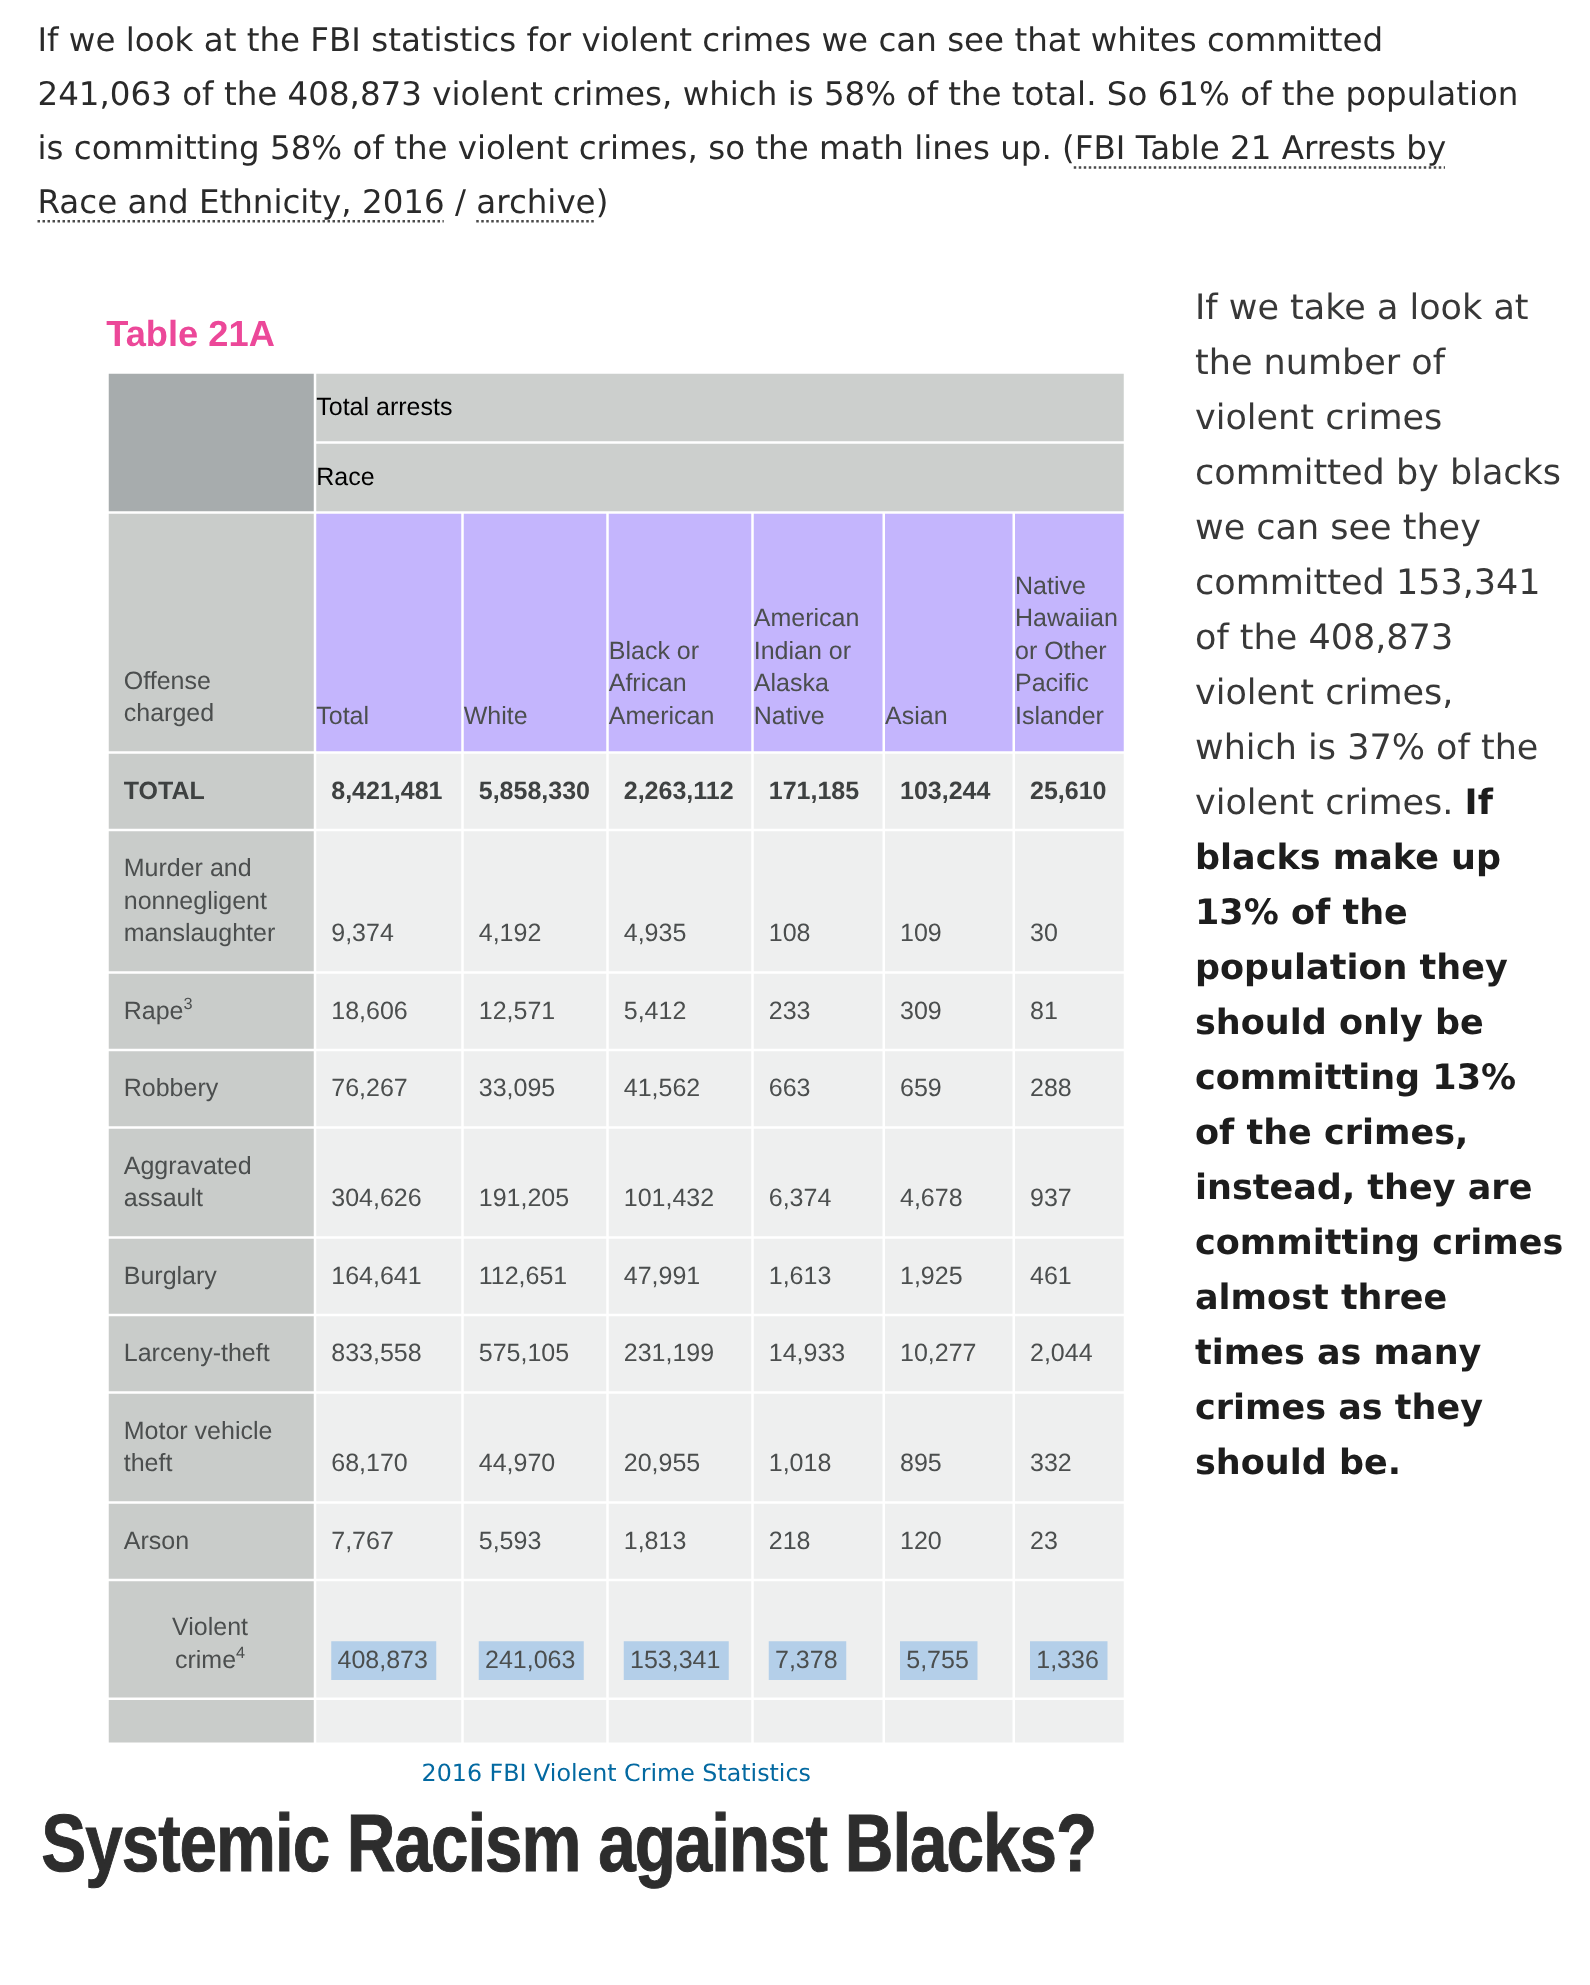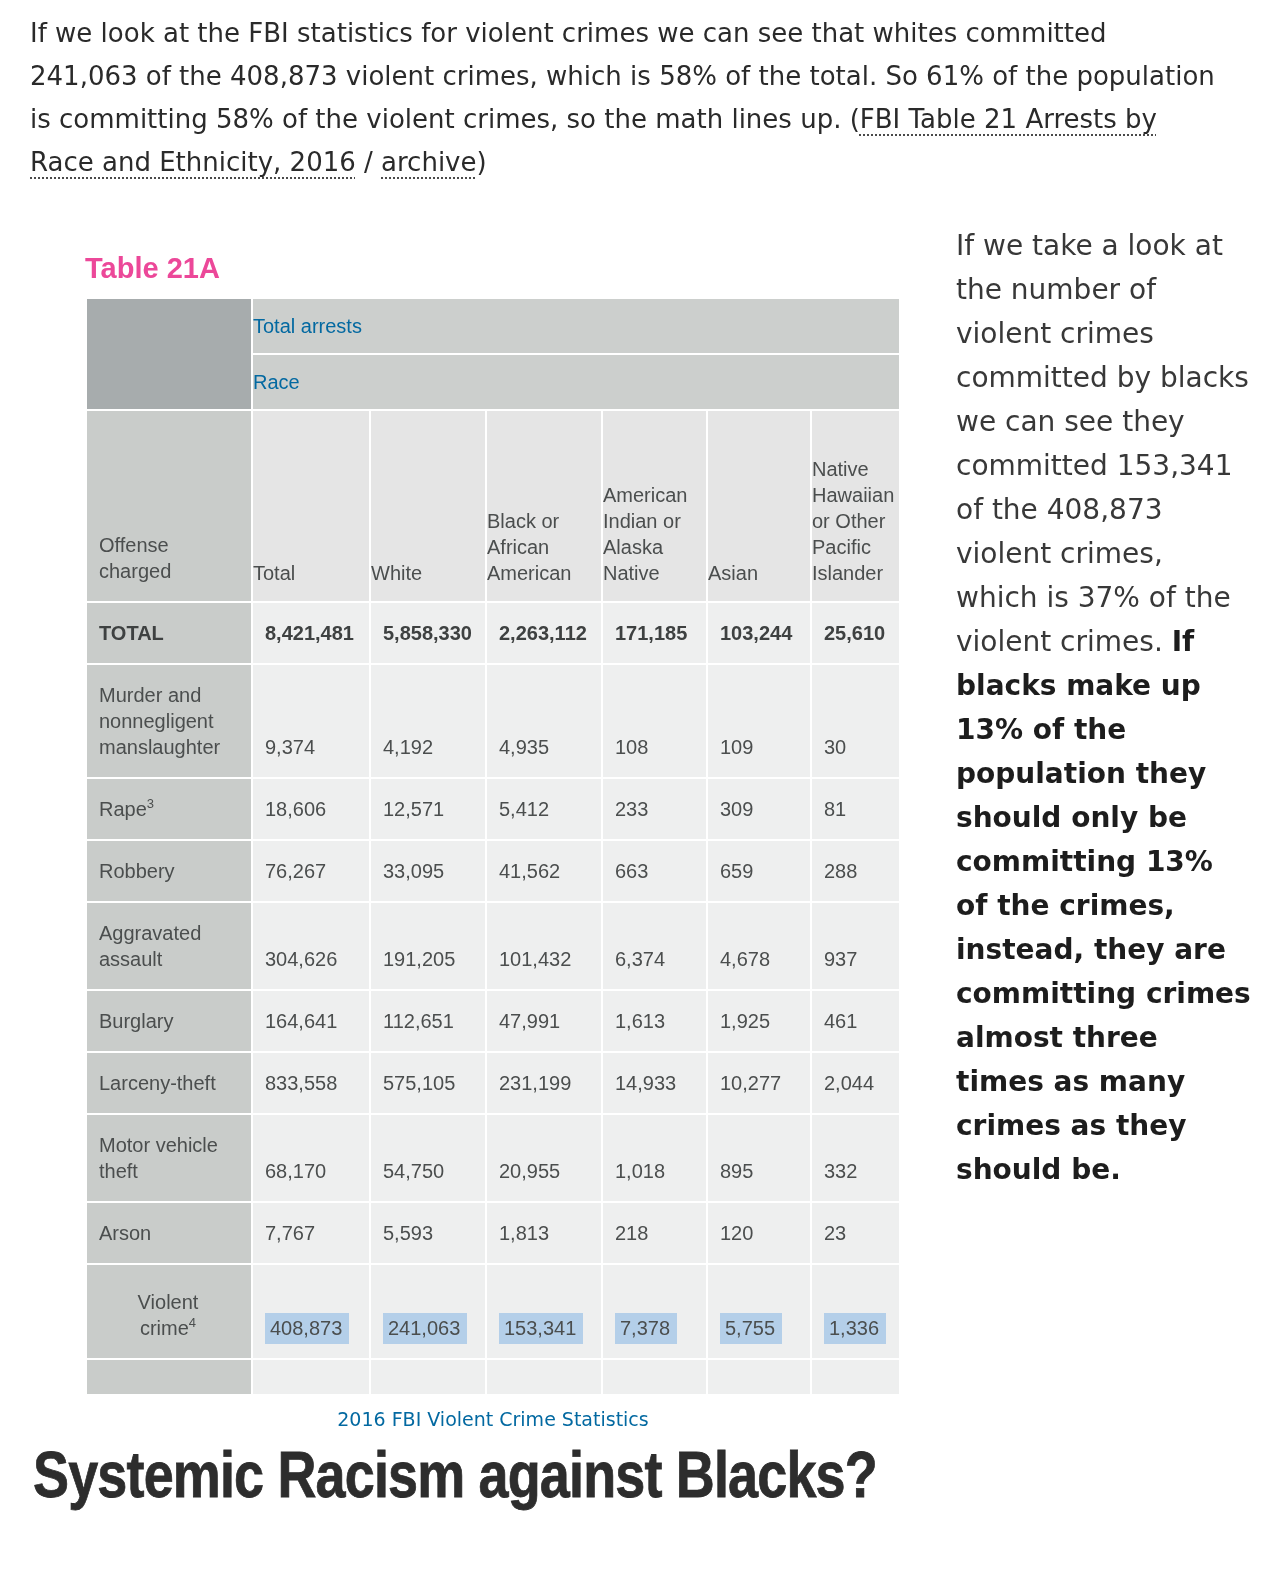--- a/index.html
+++ b/index.html
@@ -55,26 +55,26 @@
     font-weight: normal;
     vertical-align: bottom;
     text-align: left;
     line-height: 26px;
   }
   .corner { background: #a7acad; }
   .band {
     background: #cccfcd;
     text-align: center;
     font-weight: bold;
-    color: #0369a1;
+    color: #000000;
     padding: 14px 0;
     vertical-align: middle;
   }
   .colhead {
-    background: #e5e5e5;
+    background: #c4b5fd;
     text-align: center;
     height: 190px;
     padding: 0 0 15px 0;
   }
   th.rowlabel {
     background: #c9ccca;
     padding: 17px 14px 17px 12px;
   }
   table.arrests td.val {
     background: #eeefef;
@@ -220,21 +220,21 @@
               <td class="val">833,558</td>
               <td class="val">575,105</td>
               <td class="val">231,199</td>
               <td class="val">14,933</td>
               <td class="val">10,277</td>
               <td class="val">2,044</td>
             </tr>
             <tr>
               <th class="rowlabel">Motor vehicle theft</th>
               <td class="val">68,170</td>
-              <td class="val">54,750</td>
+              <td class="val">44,970</td>
               <td class="val">20,955</td>
               <td class="val">1,018</td>
               <td class="val">895</td>
               <td class="val">332</td>
             </tr>
             <tr>
               <th class="rowlabel">Arson</th>
               <td class="val">7,767</td>
               <td class="val">5,593</td>
               <td class="val">1,813</td>

